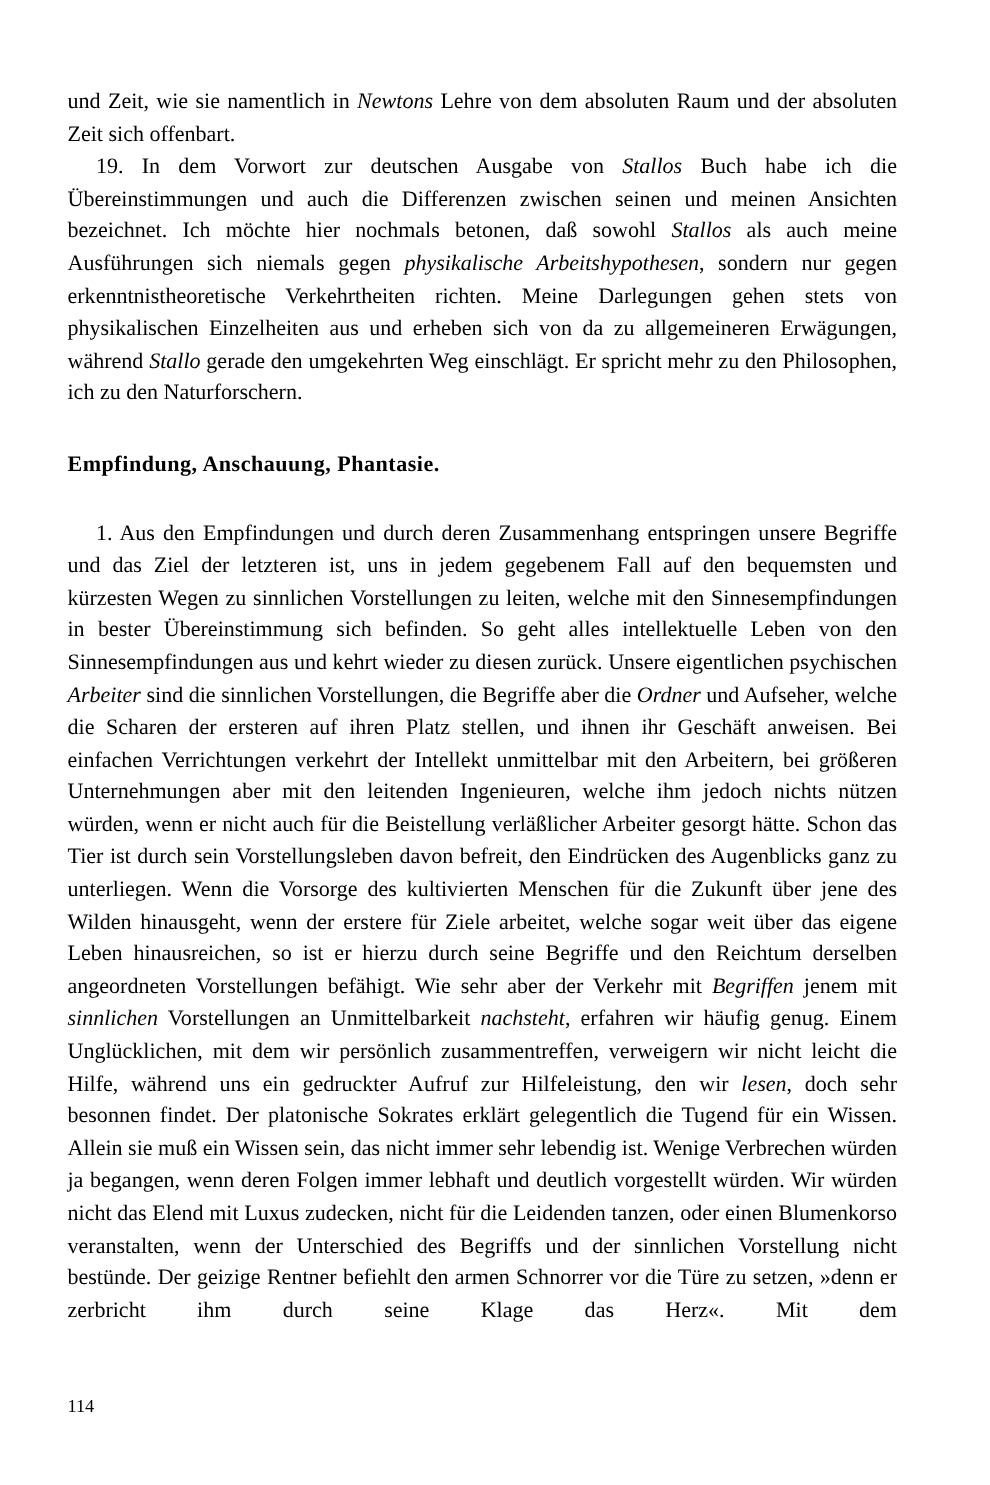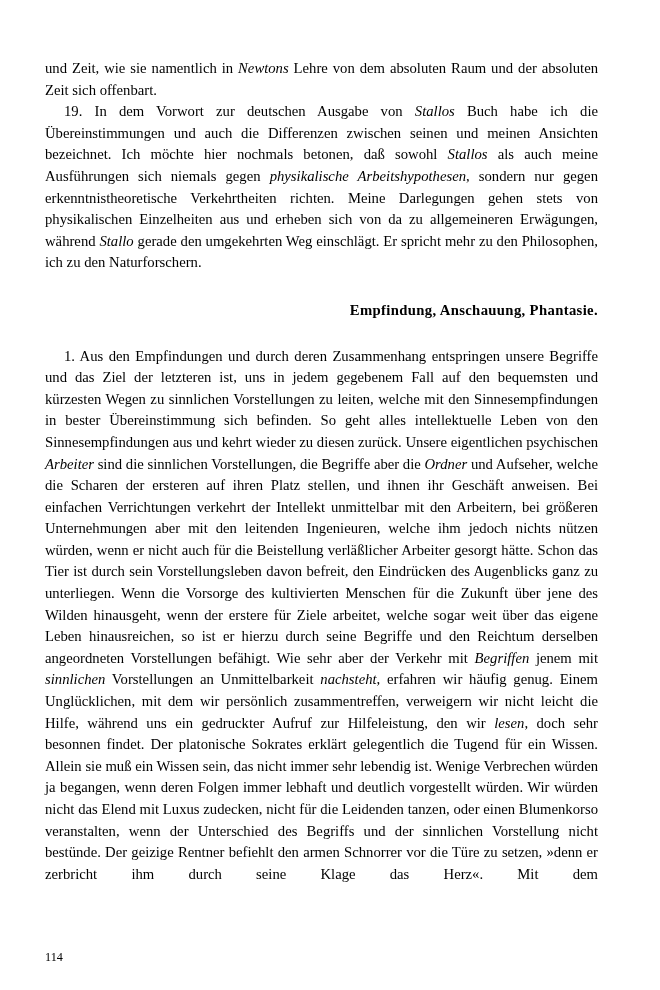--- a/index.html
+++ b/index.html
@@ -46,36 +46,35 @@
   p.lastpara {
     text-align: justify;
   }
   p.lastpara::after {
     content: "";
     display: inline-block;
     width: 100%;
   }
   .heading {
     margin: 0;
-    text-align: right;
+    text-align: left;
     font-weight: bold;
     font-size: 14.7px;
     line-height: 21.6px;
     letter-spacing: 0.35px;
   }
   .spacer-before-heading { height: 26px; }
   .spacer-after-heading { height: 24px; }
   .pagenum {
     position: absolute;
     left: 45px;
     top: 930px;
     font-size: 12.2px;
     line-height: 14px;
     color: #000000;
-    margin-top: 20px;
   }
   i, em { font-style: italic; }
 </style>
 </head>
 <body>
 
 <div class="page">
 
   <div class="textblock">
 

